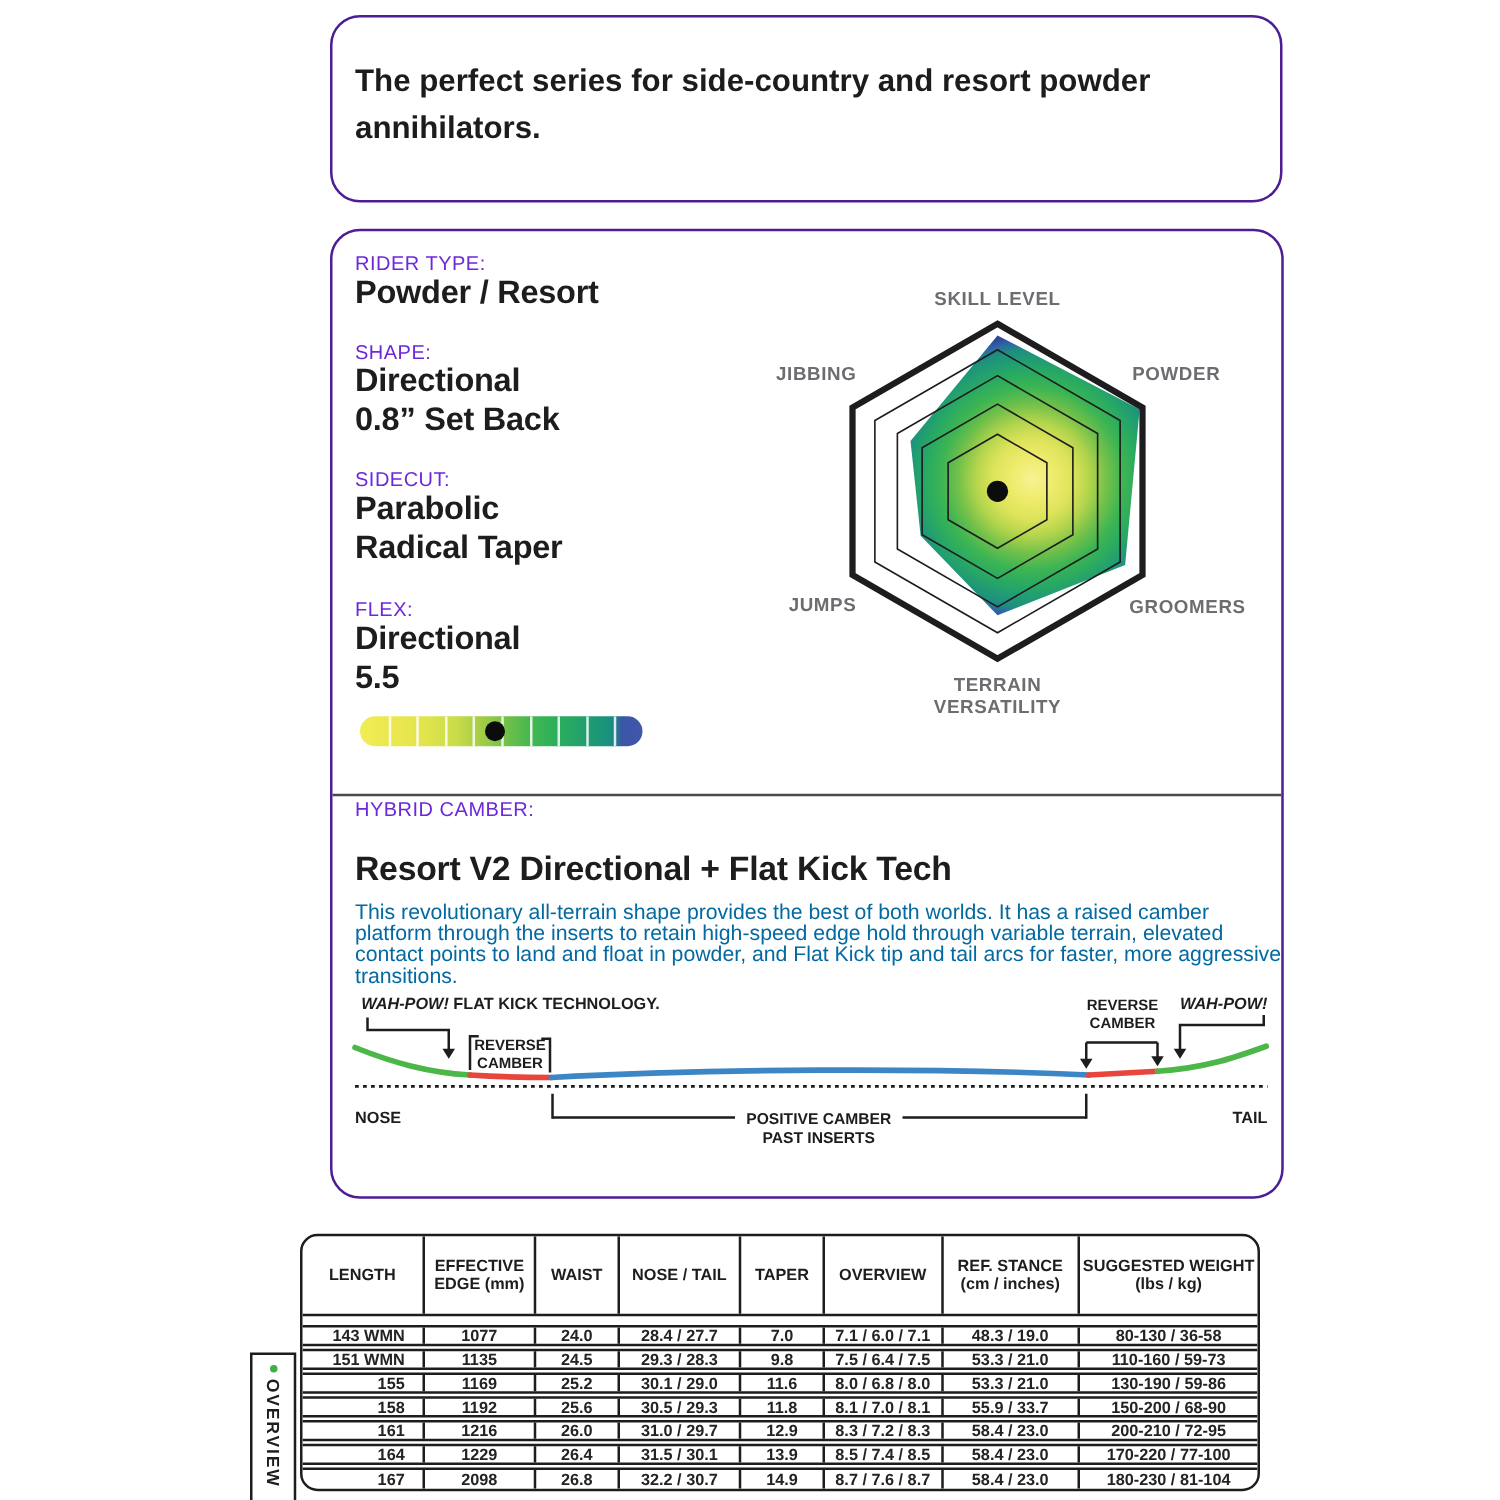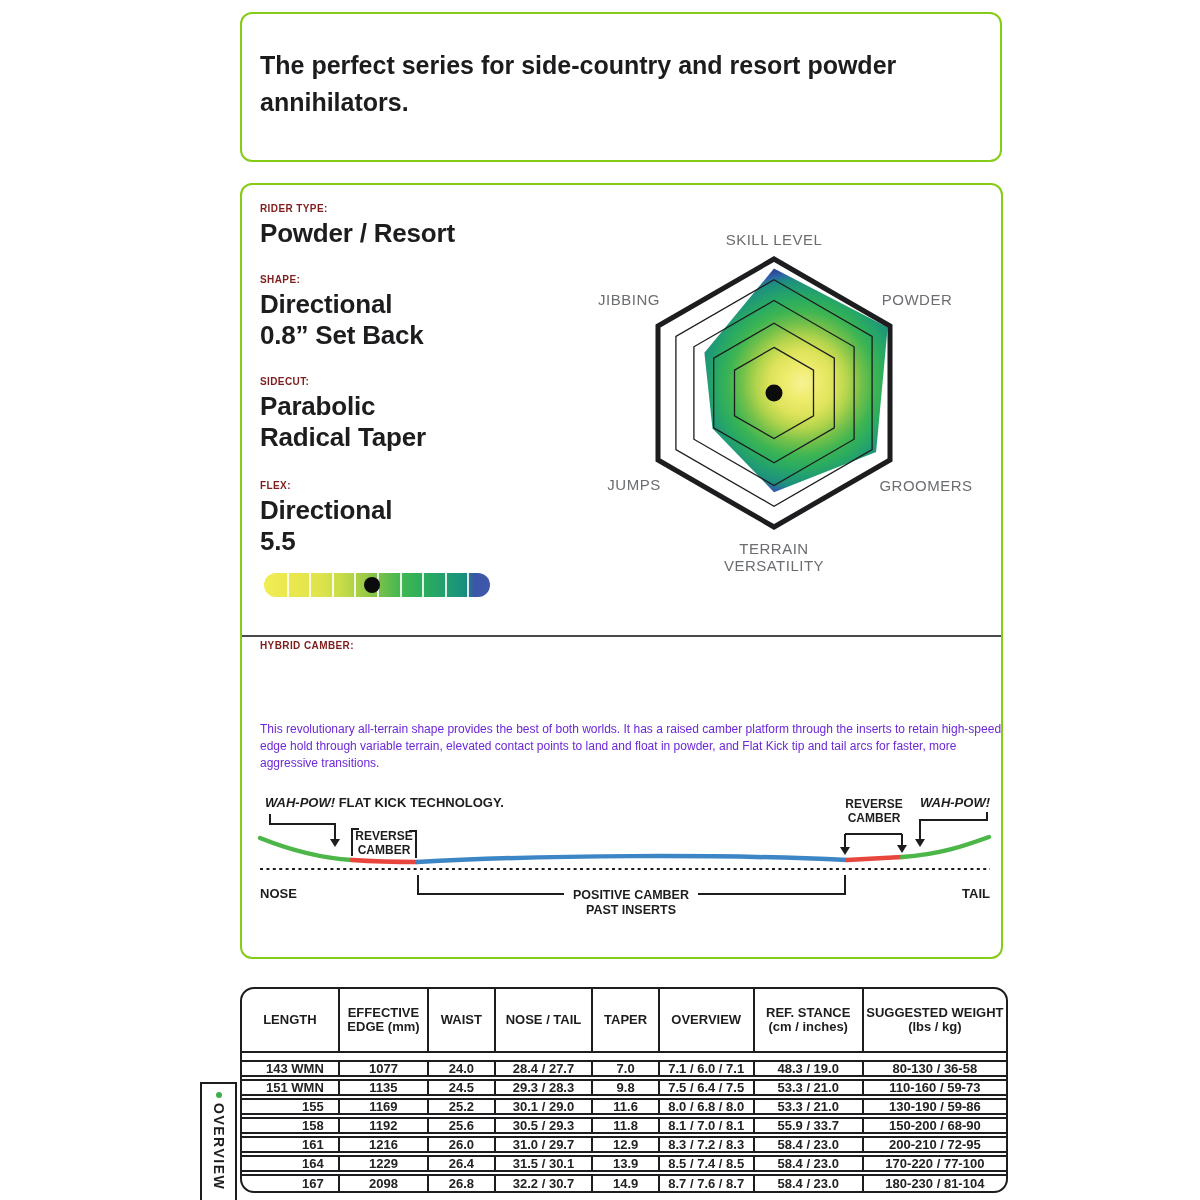--- a/index.html
+++ b/index.html
@@ -1,39 +1,39 @@
 <!DOCTYPE html>
 <html><head>
 <meta charset="utf-8">
 <style>
   * { margin:0; padding:0; box-sizing:border-box; }
   html,body { background:#fff; }
   body { font-family:"Liberation Sans", sans-serif; color:#1d1d1f; }
   #page { position:relative; width:1200px; height:1200px; background:#fff; overflow:hidden; }
 
-  .card { position:absolute; background:#fff; border:2px solid #84cc16; border-radius:12px; }
+  .card { position:absolute; background:#fff; border:2px solid #4c1d95; border-radius:24px;margin-left:24px; }
   #intro-card { left:240px; top:12px; width:762px; height:150px; }
   #intro-text { position:absolute; left:18px; top:33px; width:722px; font-size:25px; font-weight:600; line-height:37px; color:#1c1c1e; }
 
   #spec-card { left:240px; top:183px; width:763px; height:776px; }
-  .gray-lbl { position:absolute; left:18px; font-size:10px; font-weight:700; letter-spacing:.4px; color:#7f1d1d; }
+  .gray-lbl { position:absolute; left:18px; font-size:16px; font-weight:400; letter-spacing:.4px; color:#6d28d9; }
   .big-val { position:absolute; left:18px; font-size:26px; font-weight:800; color:#1d1d1f; line-height:30px; letter-spacing:-.2px; }
 
   #flex-bar { position:absolute; left:22px; top:388px; width:226px; height:24px; border-radius:12px; overflow:hidden;
     background:linear-gradient(90deg,#f1ed55 0%,#e9e74d 14%,#dfe44c 24%,#c9dc49 34%,#a3cd46 43%,#72c04a 52%,#45b850 60%,#2fb05a 68%,#26a567 76%,#1d9876 84%,#188e7f 89%,#3b55a7 93%,#4058ab 100%); }
   .flex-sep { position:absolute; top:0; width:2px; height:100%; background:rgba(255,255,255,.85); }
   #flex-dot { position:absolute; top:392px; width:16px; height:16px; border-radius:50%; background:#0c0c0c; }
 
-  .hex-lbl { position:absolute; font-size:15px; font-weight:400; letter-spacing:.5px; color:#6b6d70; text-align:center; line-height:17px; }
+  .hex-lbl { position:absolute; font-size:15px; font-weight:700; letter-spacing:.5px; color:#6b6d70; text-align:center; line-height:17px; }
   #radar-svg { position:absolute; left:382px; top:58px; width:300px; height:300px; }
 
   #divider { position:absolute; left:0; top:450px; width:100%; height:2px; background:#4a4a4c; }
 
   #camber-title { position:absolute; left:18px; top:495px; font-size:27px; font-weight:800; letter-spacing:-.2px; }
-  #camber-desc { position:absolute; left:18px; top:536px; width:742px; font-size:12px; font-weight:500; line-height:17px; color:#6d28d9; }
+  #camber-desc { position:absolute; left:18px; top:536px; width:742px; font-size:17px; font-weight:500; line-height:17px; color:#0369a1; }
   #camber-svg { position:absolute; left:10px; top:603px; width:755px; height:132px; }
   #camber-svg text { fill:#1d1d1f; font-weight:700; }
   .cam-line { fill:none; stroke-width:4.5; stroke-linecap:round; }
   .brk { fill:none; stroke:#1d1d1f; stroke-width:2; }
   .arr { fill:#1d1d1f; }
 
   #spec-table { position:absolute; left:240px; top:987px; width:768px; border:2px solid #1d1d1f; border-radius:14px; overflow:hidden; background:#fff; }
   #t-head { display:flex; height:64px; border-bottom:2px solid #1d1d1f; }
   .th { display:flex; flex-direction:column; justify-content:center; align-items:center; text-align:center; font-size:13px; font-weight:700; line-height:14px; }
   #t-body { display:flex; flex-direction:column; gap:2px; padding-top:7px; }
@@ -117,20 +117,21 @@
     <div class="hex-lbl" style="left:332px;top:291px;width:120px">JUMPS</div>
     <div class="hex-lbl" style="left:604px;top:292px;width:160px">GROOMERS</div>
     <div class="hex-lbl" style="left:452px;top:355px;width:160px">
       <div>TERRAIN</div>
       <div>VERSATILITY</div>
     </div>
 
     <div id="divider"></div>
 
     <div class="gray-lbl" style="top:455px">HYBRID CAMBER:</div>
+    <div id="camber-title">Resort V2 Directional + Flat Kick Tech</div>
     <div id="camber-desc">This revolutionary all-terrain shape provides the best of both worlds. It has a raised camber platform through the inserts to retain high-speed edge hold through variable terrain, elevated contact points to land and float in powder, and Flat Kick tip and tail arcs for faster, more aggressive transitions.</div>
 
     <svg id="camber-svg" viewBox="0 0 755 132">
 
       <path class="cam-line tipcol" d="M8,50 C38,62 66,70 100,72" stroke="#4cb648"></path>
       <path class="cam-line revcol" d="M100,72 C122,73.5 144,74 165,74" stroke="#e8453c"></path>
       <path class="cam-line poscol" d="M165,74 C290,67 470,66 595,72" stroke="#3d86c6"></path>
       <path class="cam-line revcol" d="M595,72 L650,69" stroke="#e8453c"></path>
       <path class="cam-line tipcol" d="M650,69 C688,66.5 712,58 737,49" stroke="#4cb648"></path>
       <line x1="8" y1="81" x2="738" y2="81" stroke="#1d1d1f" stroke-width="2.2" stroke-dasharray="3 3.4"></line>

